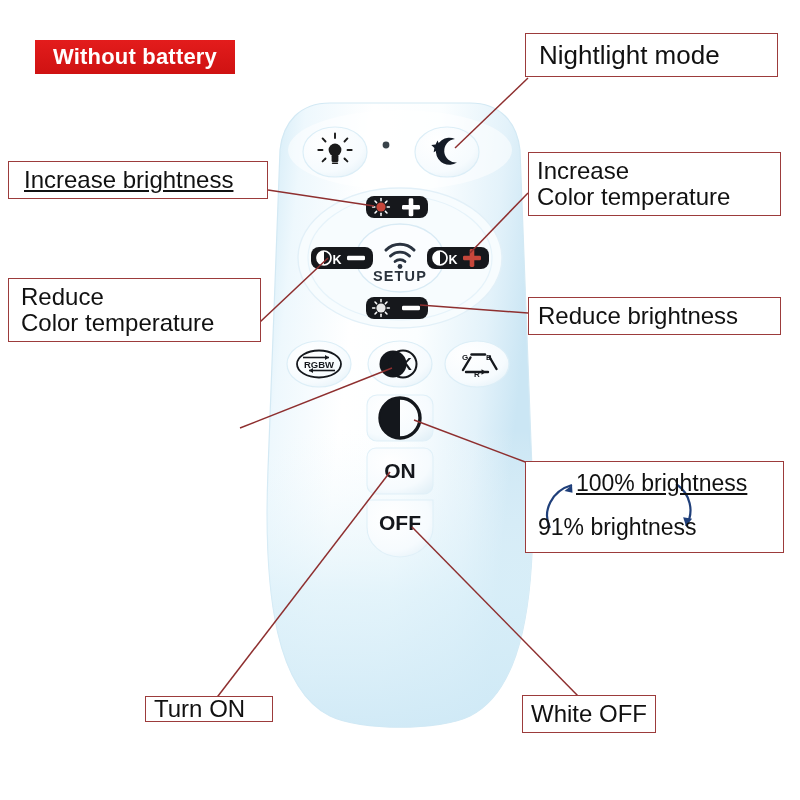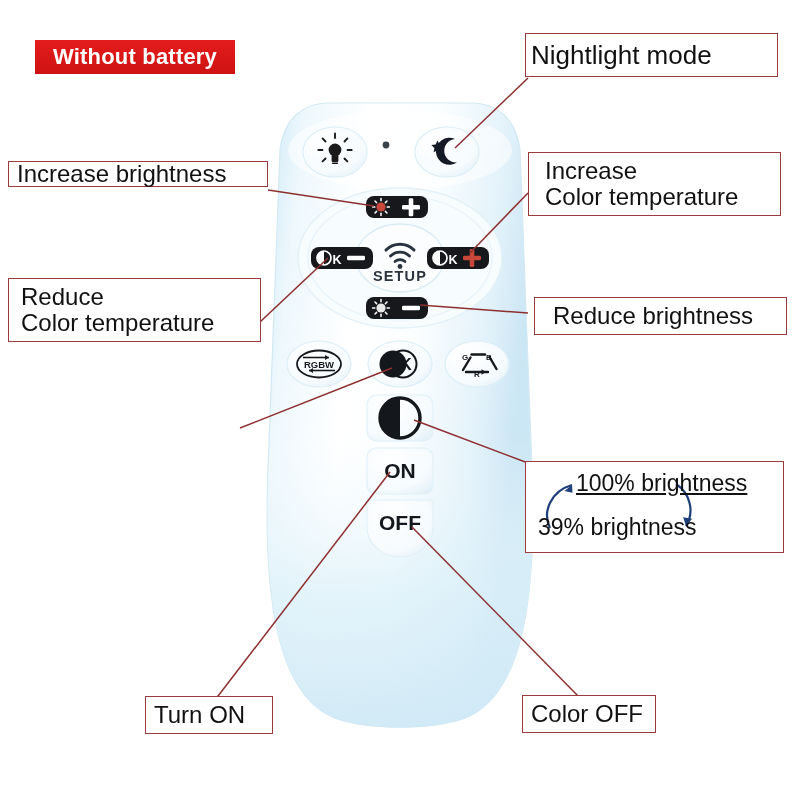--- a/index.html
+++ b/index.html
@@ -265,57 +265,57 @@
       <line x1="528" y1="463" x2="414" y2="420"></line>
       <line x1="215" y1="700" x2="390" y2="472"></line>
       <line x1="580" y1="698" x2="412" y2="527"></line>
     </g>
   </svg>
 
   <div class="badge" style="left:35px; top:40px; width:200px; height:34px; font-size:22px;">
     <span>Without battery</span>
   </div>
 
-  <div class="callout" style="left:525px; top:33px; width:253px; height:44px; font-size:26px; padding-left:5px;">
+  <div class="callout" style="left:525px; top:33px; width:253px; height:44px; font-size:26px; padding-left:13px;">
     <span class="line">Nightlight mode</span>
   </div>
 
-  <div class="callout" style="left:8px; top:161px; width:260px; height:26px; font-size:24px; padding-left:8px;">
+  <div class="callout" style="left:8px; top:161px; width:260px; height:38px; font-size:24px; padding-left:15px;text-decoration:underline;">
     <span class="line">Increase brightness</span>
   </div>
 
-  <div class="callout" style="left:528px; top:152px; width:253px; height:64px; font-size:24px; padding-left:16px;">
+  <div class="callout" style="left:528px; top:152px; width:253px; height:64px; font-size:24px; padding-left:8px;">
     <span class="line">Increase</span>
     <span class="line">Color temperature</span>
   </div>
 
   <div class="callout" style="left:8px; top:278px; width:253px; height:64px; font-size:24px; padding-left:12px;">
     <span class="line">Reduce</span>
     <span class="line">Color temperature</span>
   </div>
 
-  <div class="callout" style="left:528px; top:297px; width:253px; height:38px; font-size:24px; padding-left:18px;margin-left:6px;">
+  <div class="callout" style="left:528px; top:297px; width:253px; height:38px; font-size:24px; padding-left:9px;">
     <span class="line">Reduce brightness</span>
   </div>
 
-  <div class="callout" style="left:145px; top:696px; width:128px; height:38px; font-size:24px; padding-left:8px;">
+  <div class="callout" style="left:145px; top:696px; width:128px; height:26px; font-size:24px; padding-left:8px;">
     <span class="line">Turn ON</span>
   </div>
 
   <div class="callout" style="left:522px; top:695px; width:134px; height:38px; font-size:24px; padding-left:8px;">
-    <span class="line">Color OFF</span>
+    <span class="line">White OFF</span>
   </div>
 
 
   <div class="cyclebox" style="left:525px; top:461px; width:259px; height:92px;">
     <svg width="259" height="92" viewBox="0 0 259 92">
       <g fill="none" stroke="#1f3f7a" stroke-width="2.2">
         <path d="M24 66 a36 32 0 0 1 22 -43"></path>
         <path d="M150 22 a34 32 0 0 1 10 42"></path>
       </g>
       <path d="M46 23 l-9.5 1.5 l6 5.5 Z" fill="#1f3f7a" transform="rotate(-30 46 23)"></path>
       <path d="M160 64 l2 -9.3 l-8.6 3 Z" fill="#1f3f7a" transform="rotate(28 160 64)"></path>
     </svg>
     <span class="ctext" style="left:50px; top:8px; font-size:23px;text-decoration:underline;">100% brightness</span>
-    <span class="ctext" style="left:12px; top:52px; font-size:23px;">39% brightness</span>
+    <span class="ctext" style="left:12px; top:52px; font-size:23px;">91% brightness</span>
   </div>
 
 </div>
 
 </body></html>

